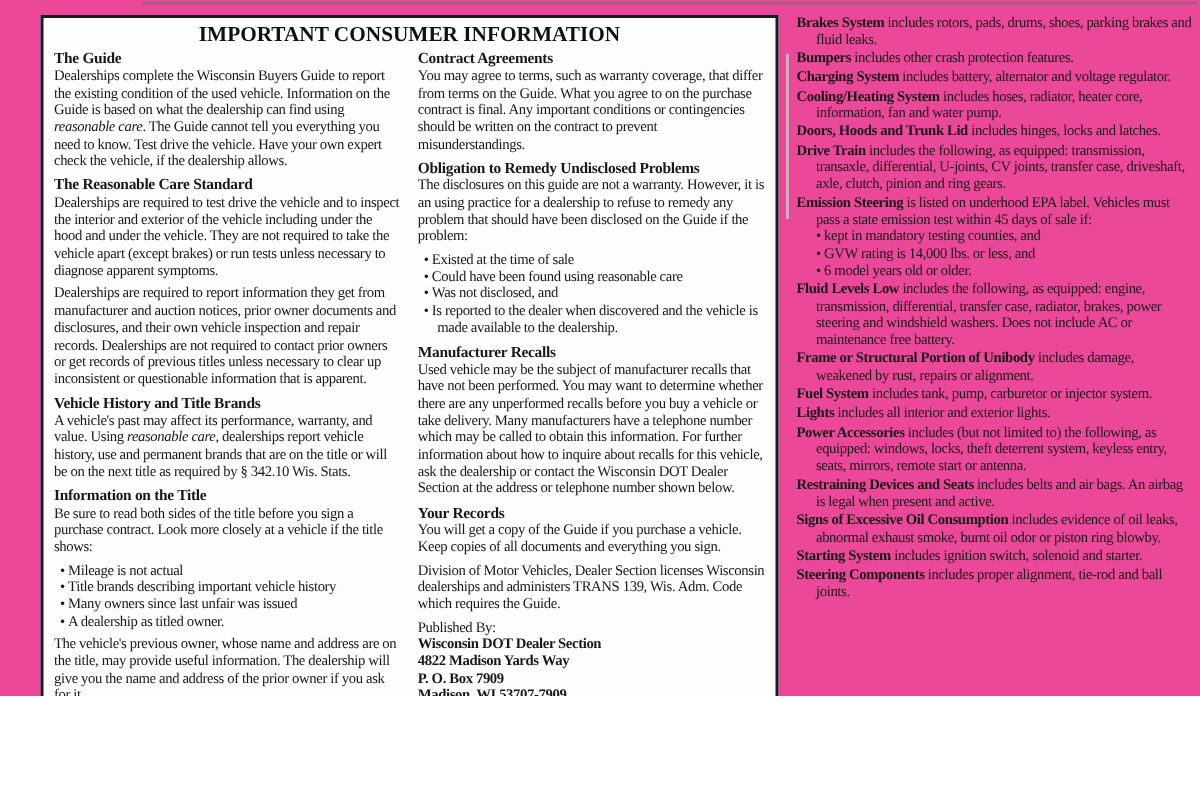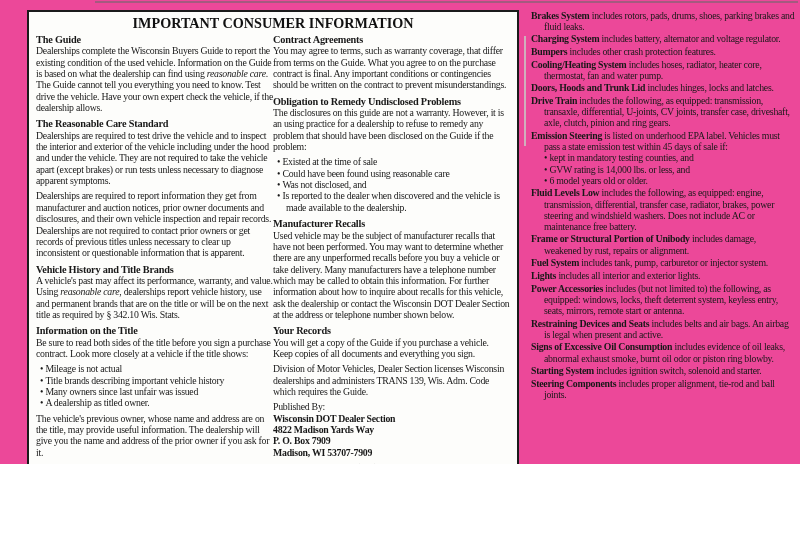--- a/index.html
+++ b/index.html
@@ -22,21 +22,21 @@
   }
   .info-box {
     position: absolute; left: 27px; top: 10px; width: 492px; height: 511px;
     border: 2px solid #1b1b1b; box-sizing: border-box;
     padding: 3px 7px 4px 7px; background: #fdfdfb;
   }
   .box-title {
     text-align: center; font-weight: 700; font-size: 14.2px;
     letter-spacing: 0; margin: 0 0 2px 0; color: #111;
   }
-  .box-columns { display: flex; }
+  .box-columns { display: flex; gap: 11px; }
   .col { flex: 1 1 0; font-size: 9.8px; line-height: 11.35px; letter-spacing: -0.25px; }
   .sec-heading { font-weight: 700; font-size: 10.3px; letter-spacing: -0.2px; }
   .section + .section { margin-top: 5px; }
   .para + .para, .para + .bullets, .bullets + .para, .addr-line + .para { margin-top: 4px; }
   .it { font-style: italic; }
   .bd { font-weight: 700; }
   ul.bullets { list-style: none; margin: 1px 0 0 0; padding: 0 0 0 4px; }
   ul.bullets li { padding-left: 9px; text-indent: -9px; }
   ul.bullets li::before { content: "•\00a0"; }
   .addr-line { font-weight: 700; }
@@ -119,23 +119,23 @@
             <div class="addr-line">Madison, WI 53707-7909</div>
             <div class="para"><span>Consumer Assistance: </span><span class=" bd">(608) 266-1425</span></div>
           </div>
         </div>
     </div>
   </div>
 
   <div class="defs">
     <div>
         <div class="def-entry"><span class="bd">Brakes System </span><span>includes rotors, pads, drums, shoes, parking brakes and fluid leaks.</span></div>
+        <div class="def-entry"><span class="bd">Bumpers </span><span>includes other crash protection features.</span></div>
         <div class="def-entry"><span class="bd">Charging System </span><span>includes battery, alternator and voltage regulator.</span></div>
-        <div class="def-entry"><span class="bd">Bumpers </span><span>includes other crash protection features.</span></div>
-        <div class="def-entry"><span class="bd">Cooling/Heating System </span><span>includes hoses, radiator, heater core, thermostat, fan and water pump.</span></div>
+        <div class="def-entry"><span class="bd">Cooling/Heating System </span><span>includes hoses, radiator, heater core, information, fan and water pump.</span></div>
         <div class="def-entry"><span class="bd">Doors, Hoods and Trunk Lid </span><span>includes hinges, locks and latches.</span></div>
         <div class="def-entry"><span class="bd">Drive Train </span><span>includes the following, as equipped: transmission, transaxle, differential, U-joints, CV joints, transfer case, driveshaft, axle, clutch, pinion and ring gears.</span></div>
         <div class="def-entry"><span class="bd">Emission Steering </span><span>is listed on underhood EPA label. Vehicles must pass a state emission test within 45 days of sale if:</span><ul class="def-bullets">
             <li>kept in mandatory testing counties, and</li>
             <li>GVW rating is 14,000 lbs. or less, and</li>
             <li>6 model years old or older.</li>
           </ul></div>
         <div class="def-entry"><span class="bd">Fluid Levels Low </span><span>includes the following, as equipped: engine, transmission, differential, transfer case, radiator, brakes, power steering and windshield washers. Does not include AC or maintenance free battery.</span></div>
         <div class="def-entry"><span class="bd">Frame or Structural Portion of Unibody </span><span>includes damage, weakened by rust, repairs or alignment.</span></div>
         <div class="def-entry"><span class="bd">Fuel System </span><span>includes tank, pump, carburetor or injector system.</span></div>

